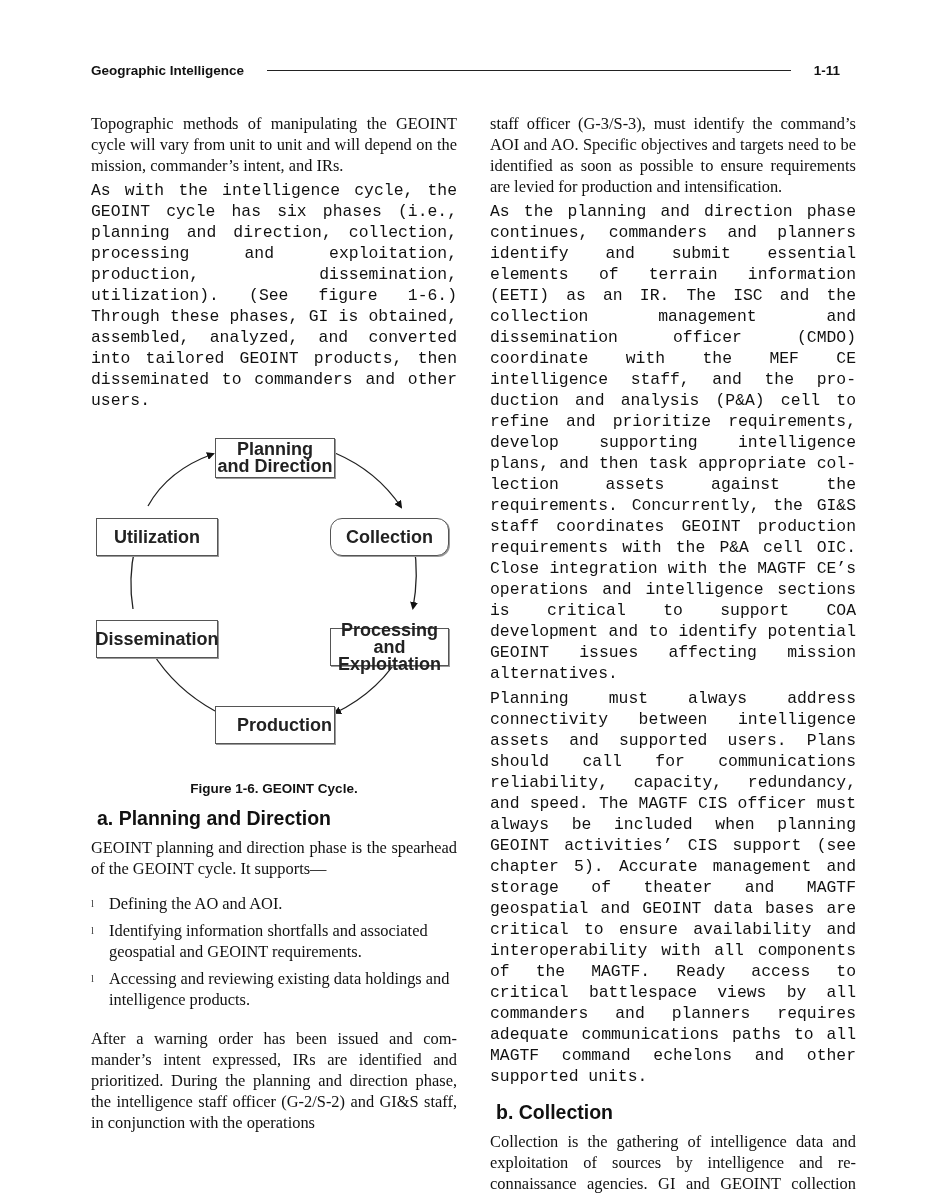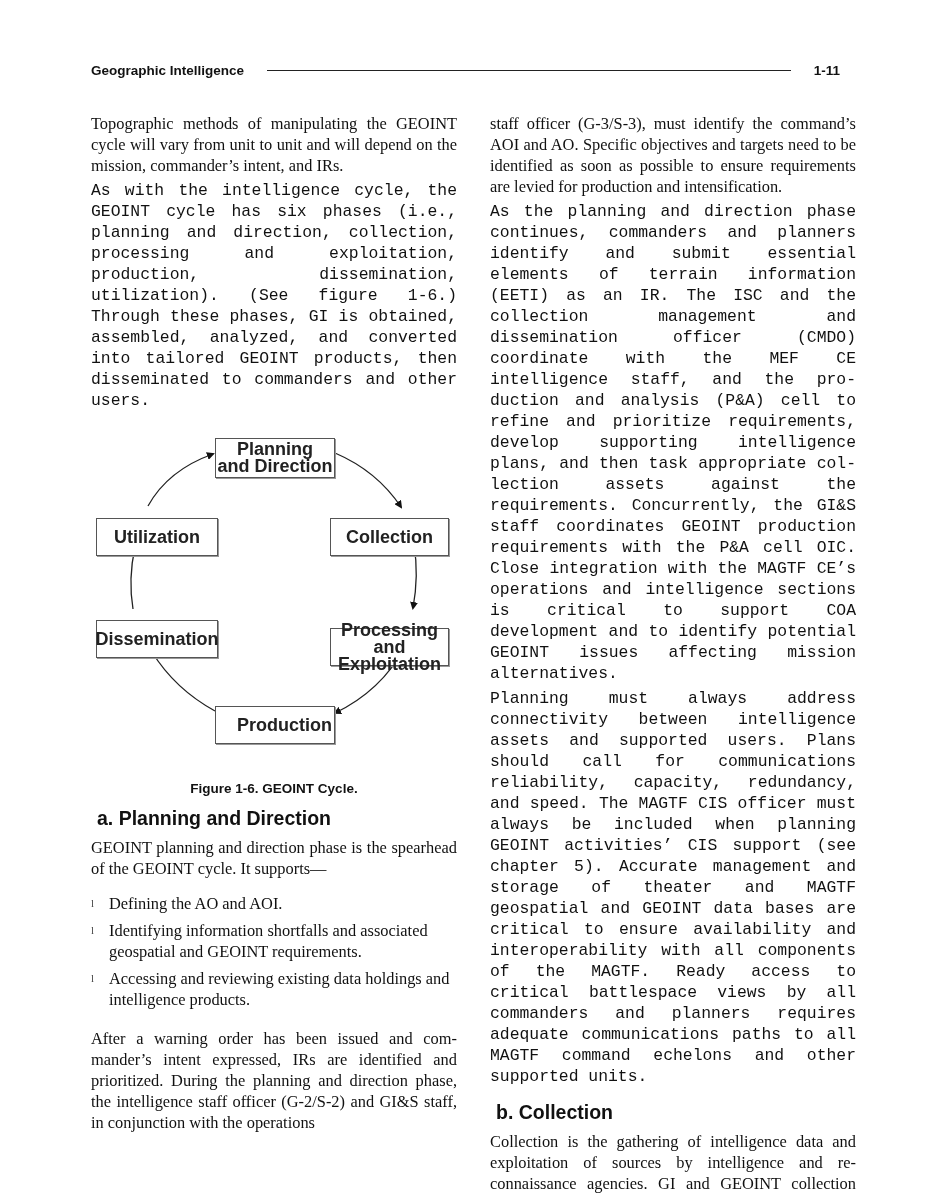--- a/index.html
+++ b/index.html
@@ -67,21 +67,21 @@
         <path d="M244,24 Q286,42 310,78" marker-end="url(#ah)"></path>
         <path d="M323,116 Q328,146 322,179" marker-end="url(#ah)"></path>
         <path d="M314,218 Q290,262 244,284" marker-end="url(#ah)"></path>
         <path d="M124,282 Q84,260 61,223" marker-end="url(#ah)"></path>
         <path d="M42,180 Q37,150 44,118" marker-end="url(#ah)"></path>
         <path d="M57,77 Q77,41 122,25" marker-end="url(#ah)"></path>
       </g>
     </svg>
     <div class="box" style="left:124px; top:9px; width:120px; height:40px; white-space:pre-line;">Planning
 and Direction</div>
-    <div class="box" style="left:239px; top:89px; width:119px; height:38px;">Collection</div>
+    <div class="box" style="left:239px; top:89px; width:119px; height:38px;border-radius:12px;">Collection</div>
     <div class="box" style="left:239px; top:191px; width:119px; height:38px; white-space:pre-line;margin-top:8px;">Processing
 and Exploitation</div>
     <div class="box" style="left:124px; top:277px; width:120px; height:38px;padding-left:19px;">Production</div>
     <div class="box" style="left:5px; top:191px; width:122px; height:38px;">Dissemination</div>
     <div class="box" style="left:5px; top:89px; width:122px; height:38px;">Utilization</div>
     <div class="caption">Figure 1-6. GEOINT Cycle.</div>
   </div>
 
   <h2 class="sec" style="margin-top:6px;">a.  Planning and Direction</h2>
   <p class="body">GEOINT planning and direction phase is the spearhead of the GEOINT cycle. It supports—</p>

